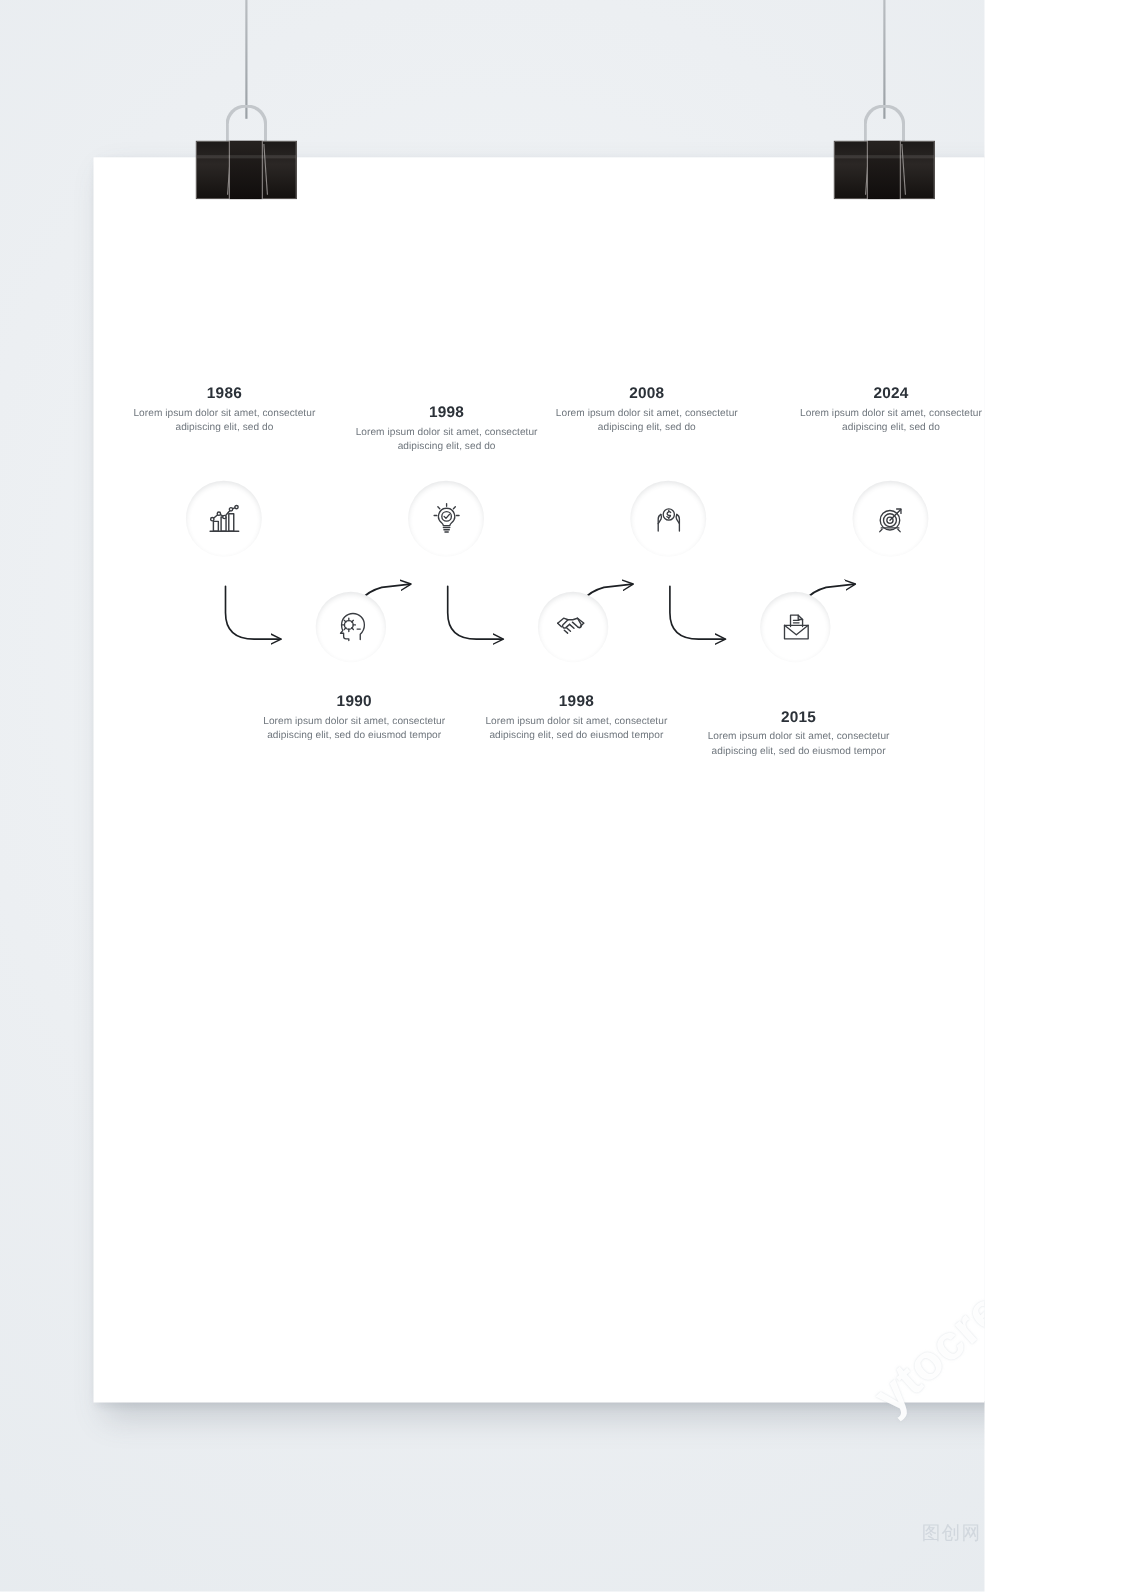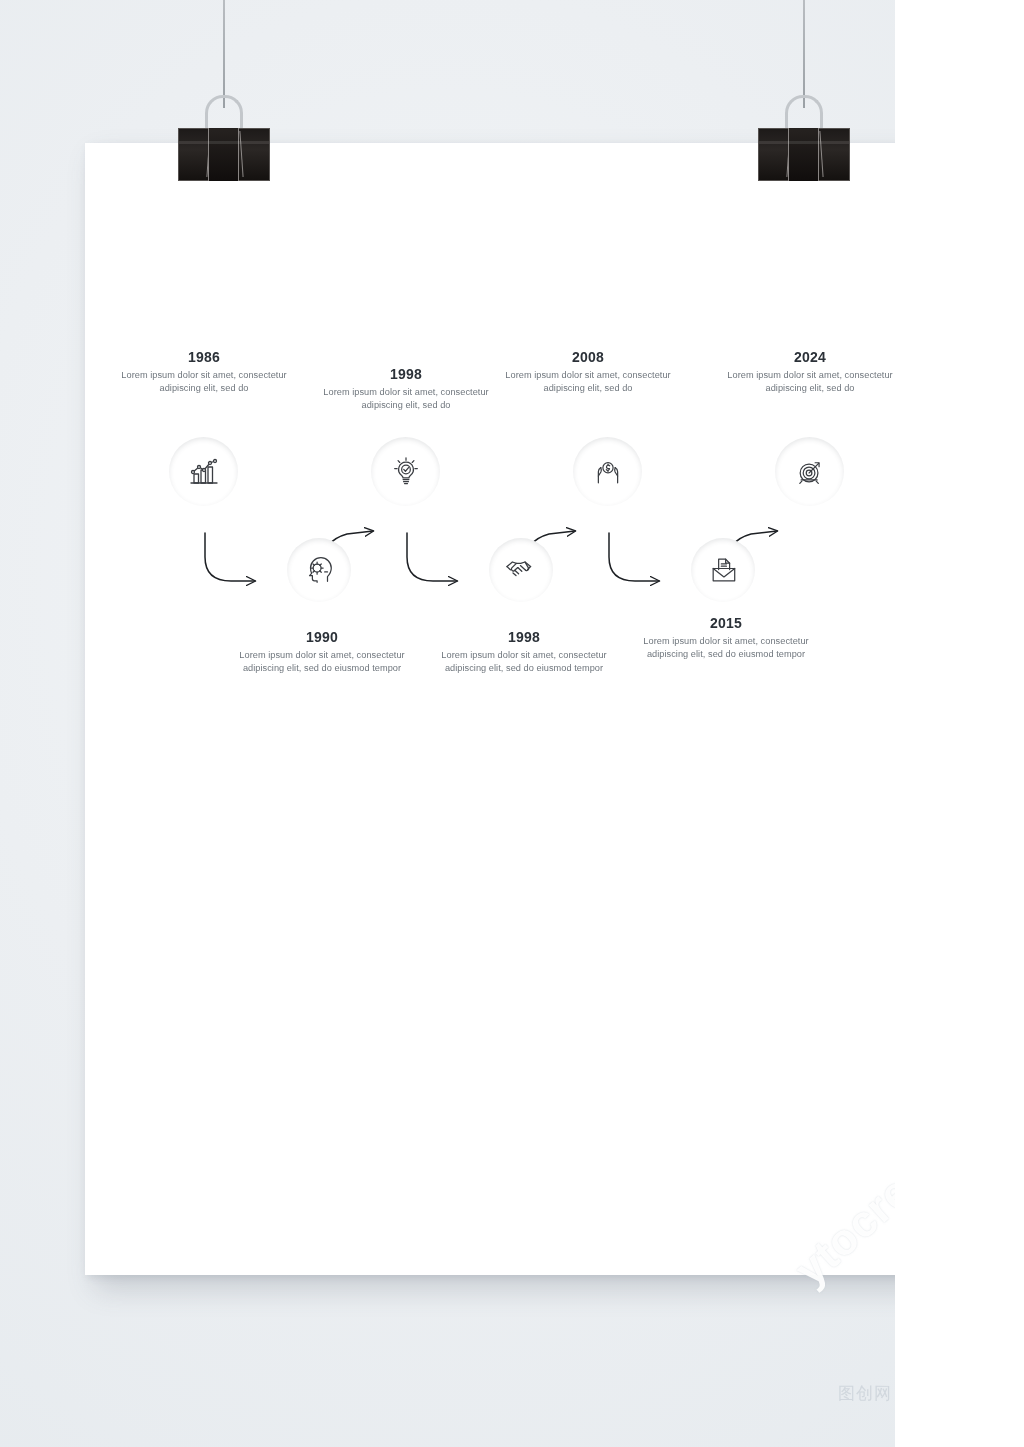--- a/index.html
+++ b/index.html
@@ -346,21 +346,21 @@
           <div class="ring-hole">
             <svg width="34" height="34" viewBox="0 0 36 36" fill="none" stroke="#3a3d42" stroke-width="1.3" stroke-linecap="round" stroke-linejoin="round">
               <path d="M13.4 17.6 V6.6 h7.4 L25 10.8 v6.8"></path>
               <polyline points="20.8,6.6 20.8,10.8 25,10.8"></polyline>
               <path d="M16.2 11.6 h5.4 M16.2 14 h5.4"></path>
               <path d="M7.6 16.4 h22.8 v13 H7.6 z"></path>
               <polyline points="7.6,16.4 19,25.4 30.4,16.4"></polyline>
             </svg>
           </div>
         </div>
-        <div class="label" style="left:546px; top:473px;text-align:center;">
+        <div class="label" style="left:546px; top:501px;text-align:center;">
           <p class="year">2015</p>
           <p class="desc">Lorem ipsum dolor sit amet, consectetur adipiscing elit, sed do eiusmod tempor</p>
         </div>
       </div>
 
       <div class="node" style="left:0px; top:0px;">
         <div class="label" style="left:630px; top:207px;">
           <p class="year">2024</p>
           <p class="desc">Lorem ipsum dolor sit amet, consectetur adipiscing elit, sed do</p>
         </div>

